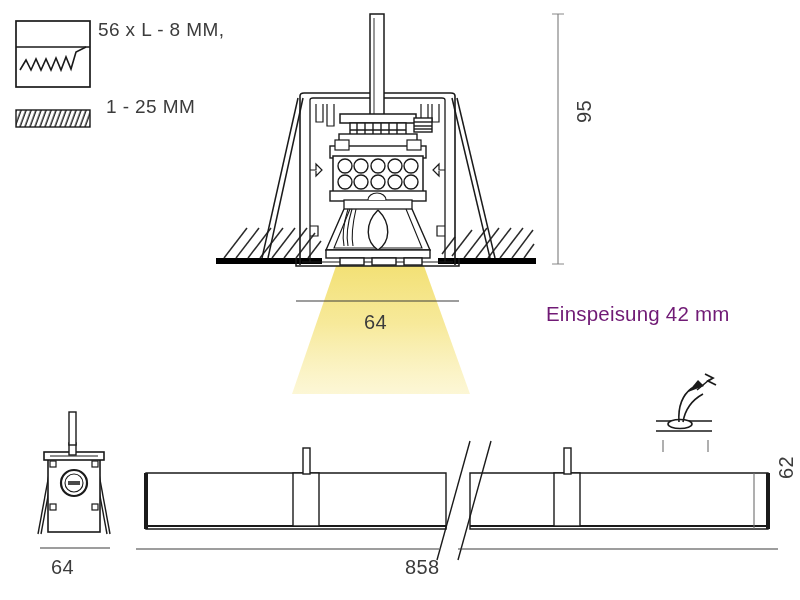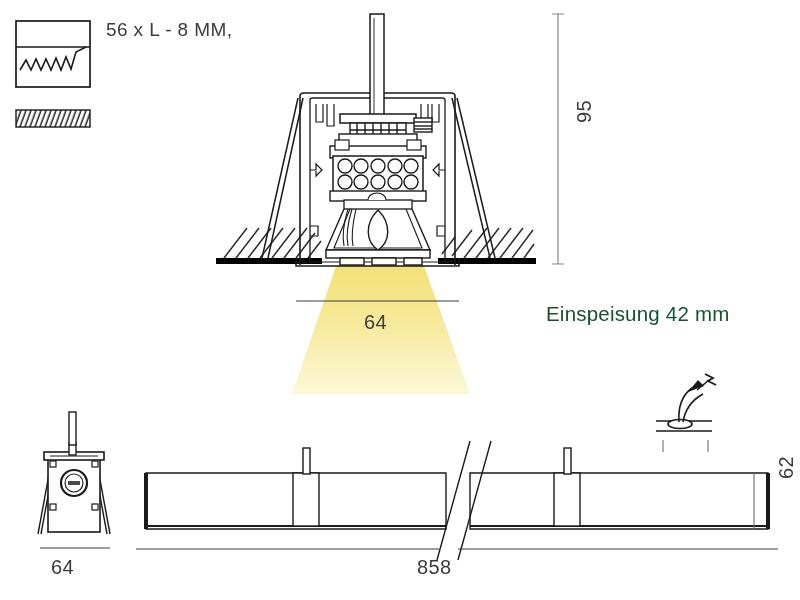--- a/index.html
+++ b/index.html
@@ -48,21 +48,21 @@
   }
   .legend-icon-hatch {
     width: 74px;
     height: 17px;
     box-sizing: border-box;
     border: 1.4px solid #1a1a1a;
     background: #ffffff;
     flex: none;
   }
   .legend-text {
-    margin-left: 18px;
+    margin-left: 10px;
     line-height: 1.22;
   }
   .legend-text .line1 {
     font-size: 19px;
     letter-spacing: 0.4px;
     color: #3c3c3c;
     white-space: nowrap;
   }
   .legend-text .line2 {
     font-size: 19px;
@@ -83,37 +83,37 @@
   
   .note-block {
     position: absolute;
     left: 546px;
     top: 301px;
     line-height: 1.30;
   }
   .note-block div {
     font-size: 20.5px;
     letter-spacing: 0.2px;
-    color: #14532d;
+    color: #701a75;
     white-space: nowrap;
   }
 
   
   .dim {
     position: absolute;
     font-size: 20px;
     color: #3c3c3c;
     letter-spacing: 0.4px;
     white-space: nowrap;
   }
   .dim-95  { left: 573px; top: 123px; transform: rotate(-90deg); transform-origin: left top; }
   .dim-64a { left: 364px; top: 311px; }
   .dim-62  { left: 775px; top: 479px; transform: rotate(-90deg); transform-origin: left top; }
   .dim-64b { left: 51px;  top: 556px; }
-  .dim-858 { left: 417px; top: 556px; }
+  .dim-858 { left: 405px; top: 556px; }
 </style>
 </head>
 <body>
 
 <svg id="sheet" viewBox="0 0 800 600" width="800" height="600" xmlns="http://www.w3.org/2000/svg">
 
   <defs>
 
     <pattern id="hatchDense" width="5" height="17" patternUnits="userSpaceOnUse" patternTransform="skewX(-20)">
       <rect width="5" height="17" fill="#ffffff"></rect>
@@ -368,20 +368,24 @@
 
 </svg>
 
 <div class="legend-block">
   <div class="legend-row">
     <div class="legend-icon-cutout" style="visibility:hidden"></div>
     <div class="legend-text">
       <div class="line1">56 x L - 8 MM,</div>
     </div>
   </div>
+  <div class="legend-row second">
+    <div class="legend-icon-hatch" style="visibility:hidden"></div>
+    <div class="legend-text-2">1 - 25 MM</div>
+  </div>
 </div>
 
 <div class="note-block">
   <div>Einspeisung 42 mm</div>
 </div>
 
 <div class="dim dim-95">95</div>
 <div class="dim dim-64a">64</div>
 <div class="dim dim-62">62</div>
 <div class="dim dim-64b">64</div>

